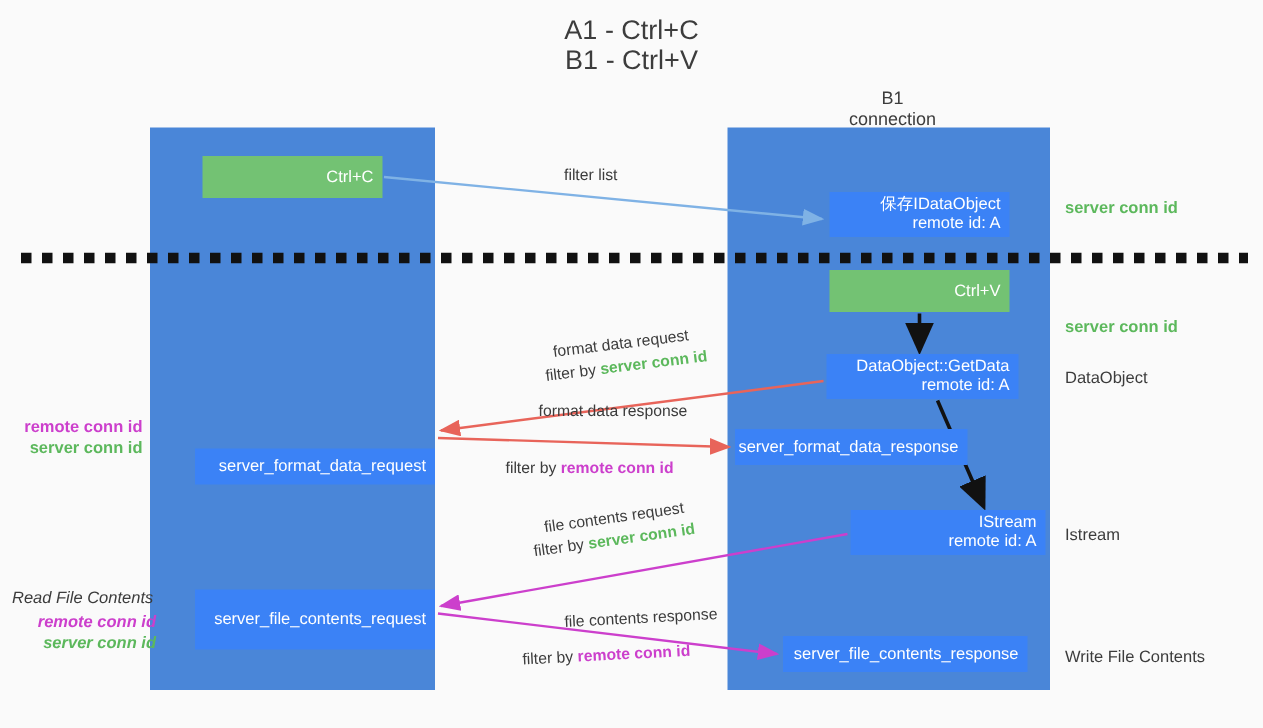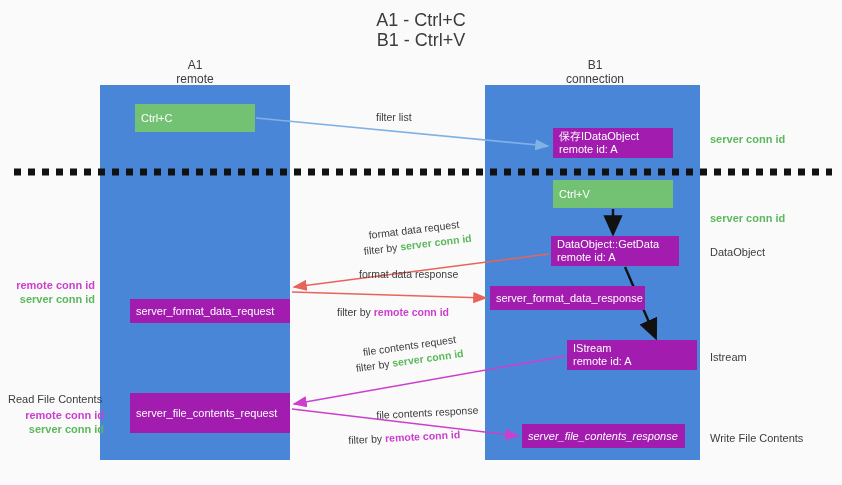--- a/index.html
+++ b/index.html
@@ -27,37 +27,37 @@
   #head-b{left:515px;top:58px;width:160px;}
 
   
   .lane{background:#4a86d8;}
   #lane-a{left:100px;top:85px;width:190px;height:375px;}
   #lane-b{left:485px;top:85px;width:215px;height:375px;}
 
   
   .box{
     box-sizing:border-box;
-    display:flex;flex-direction:column;align-items:flex-start;justify-content:center;
+    display:flex;flex-direction:column;align-items:flex-end;justify-content:center;
     color:#ffffff;font-size:11px;line-height:13px;text-align:center;
     padding:3px 6px;
   }
   .box.green{background:#73c273;}
-  .box.orange{background:#a21caf;}
+  .box.orange{background:#3b82f6;}
   .box .l2{font-size:11px;}
 
   #box-ctrlc{left:135px;top:104px;width:120px;height:28px;}
   #box-save{left:553px;top:128px;width:120px;height:30px;}
   #box-ctrlv{left:553px;top:180px;width:120px;height:28px;}
   #box-getdata{left:551px;top:236px;width:128px;height:30px;}
   #box-fmt-req{left:130px;top:276px;width:160px;height:24px;margin-top:23px;}
   #box-fmt-res{left:490px;top:286px;width:155px;height:24px;}
   #box-istream{left:567px;top:340px;width:130px;height:30px;}
   #box-file-req{left:130px;top:393px;width:160px;height:40px;}
-  #box-file-res{left:522px;top:424px;width:163px;height:24px;font-style:italic;}
+  #box-file-res{left:522px;top:424px;width:163px;height:24px;}
 
   
   .rlabel{font-size:11px;line-height:14px;color:#3c3c3c;}
   .green-t{color:#5cb85c;font-weight:bold;}
   .magenta-t{color:#cc3fcc;font-weight:bold;}
   #rl-conn1{left:710px;top:132px;}
   #rl-conn2{left:710px;top:211px;}
   #rl-dataobject{left:710px;top:245px;}
   #rl-istream{left:710px;top:350px;}
   #rl-write{left:710px;top:431px;}
@@ -84,24 +84,20 @@
 </head>
 <body>
 
 <div id="stage">
 
   <div class="abs" id="title">
     <div>A1 - Ctrl+C</div>
     <div>B1 - Ctrl+V</div>
   </div>
 
-  <div class="abs lane-head" id="head-a">
-    <div>A1</div>
-    <div>remote</div>
-  </div>
   <div class="abs lane-head" id="head-b">
     <div>B1</div>
     <div>connection</div>
   </div>
 
   <div class="abs lane" id="lane-a"></div>
   <div class="abs lane" id="lane-b"></div>
 
   <svg id="wires" viewBox="0 0 842 485">
     <defs>
@@ -179,21 +175,21 @@
   <div class="abs rlabel green-t" id="rl-conn2">server conn id</div>
   <div class="abs rlabel" id="rl-dataobject">DataObject</div>
   <div class="abs rlabel" id="rl-istream">Istream</div>
   <div class="abs rlabel" id="rl-write">Write File Contents</div>
 
   <div class="abs llabel" id="ll-1">
     <div class="magenta-t">remote conn id</div>
     <div class="green-t">server conn id</div>
   </div>
 
-  <div class="abs llabel" style="left:0;top:392px;width:104px;">
+  <div class="abs llabel" style="left:0;top:392px;width:104px;font-style:italic;">
     <div style="text-align:left;padding-left:8px;">Read File Contents</div>
     <div class="magenta-t" style="padding-top:2px;">remote conn id</div>
     <div class="green-t">server conn id</div>
   </div>
 
   <div class="abs cap" id="cap-formatlist">filter list</div>
 
   <div class="abs cap" id="cap-fdr1">format data request</div>
   <div class="abs cap" id="cap-fdr2">
     <span>filter by </span><span class="green-t">server conn id</span>

